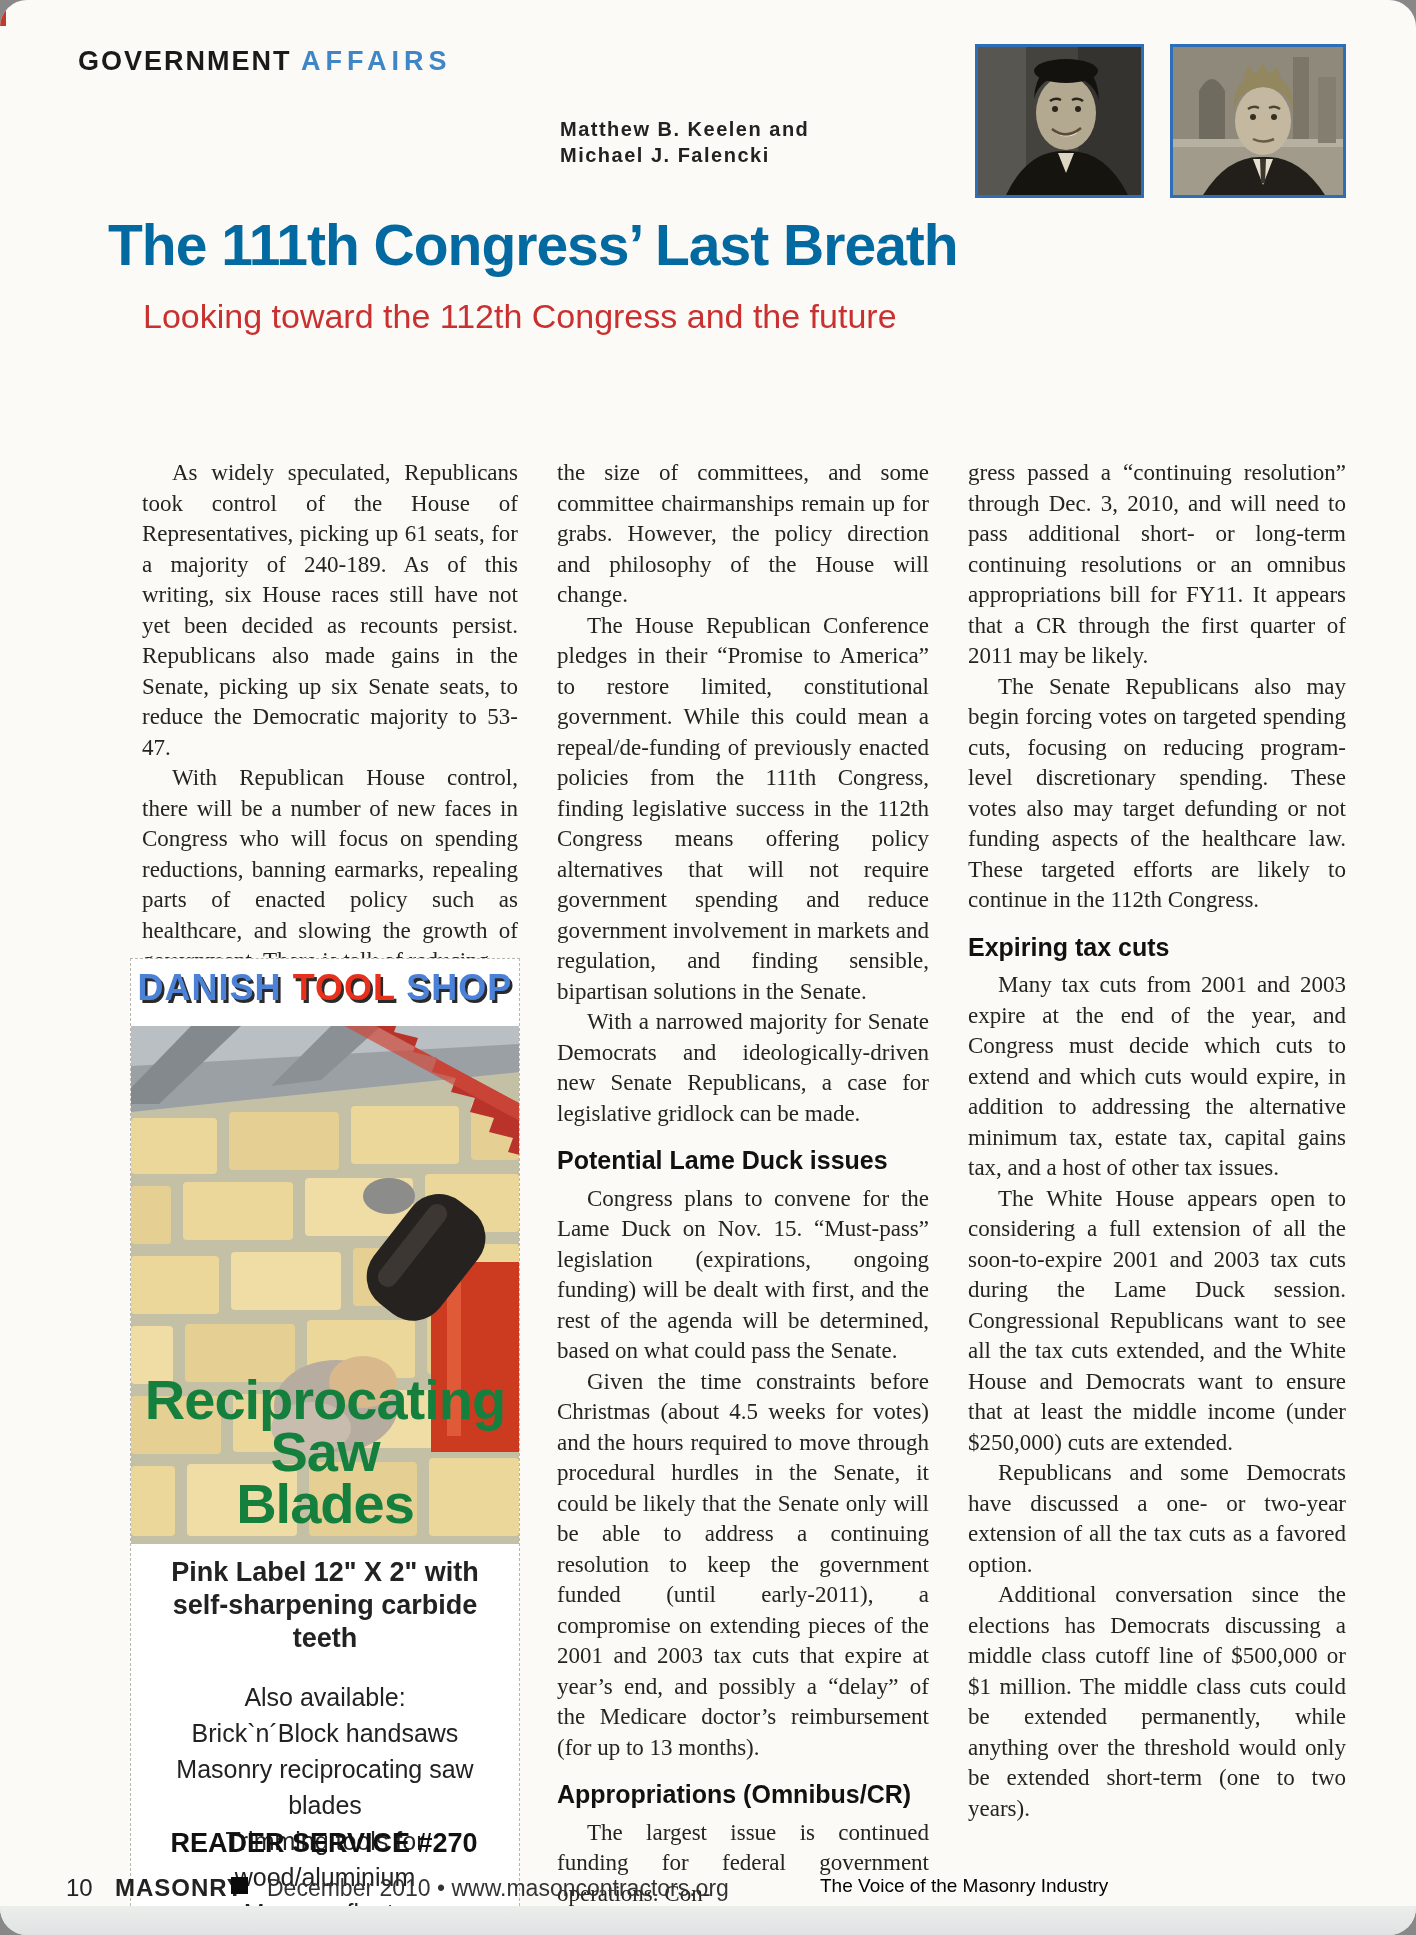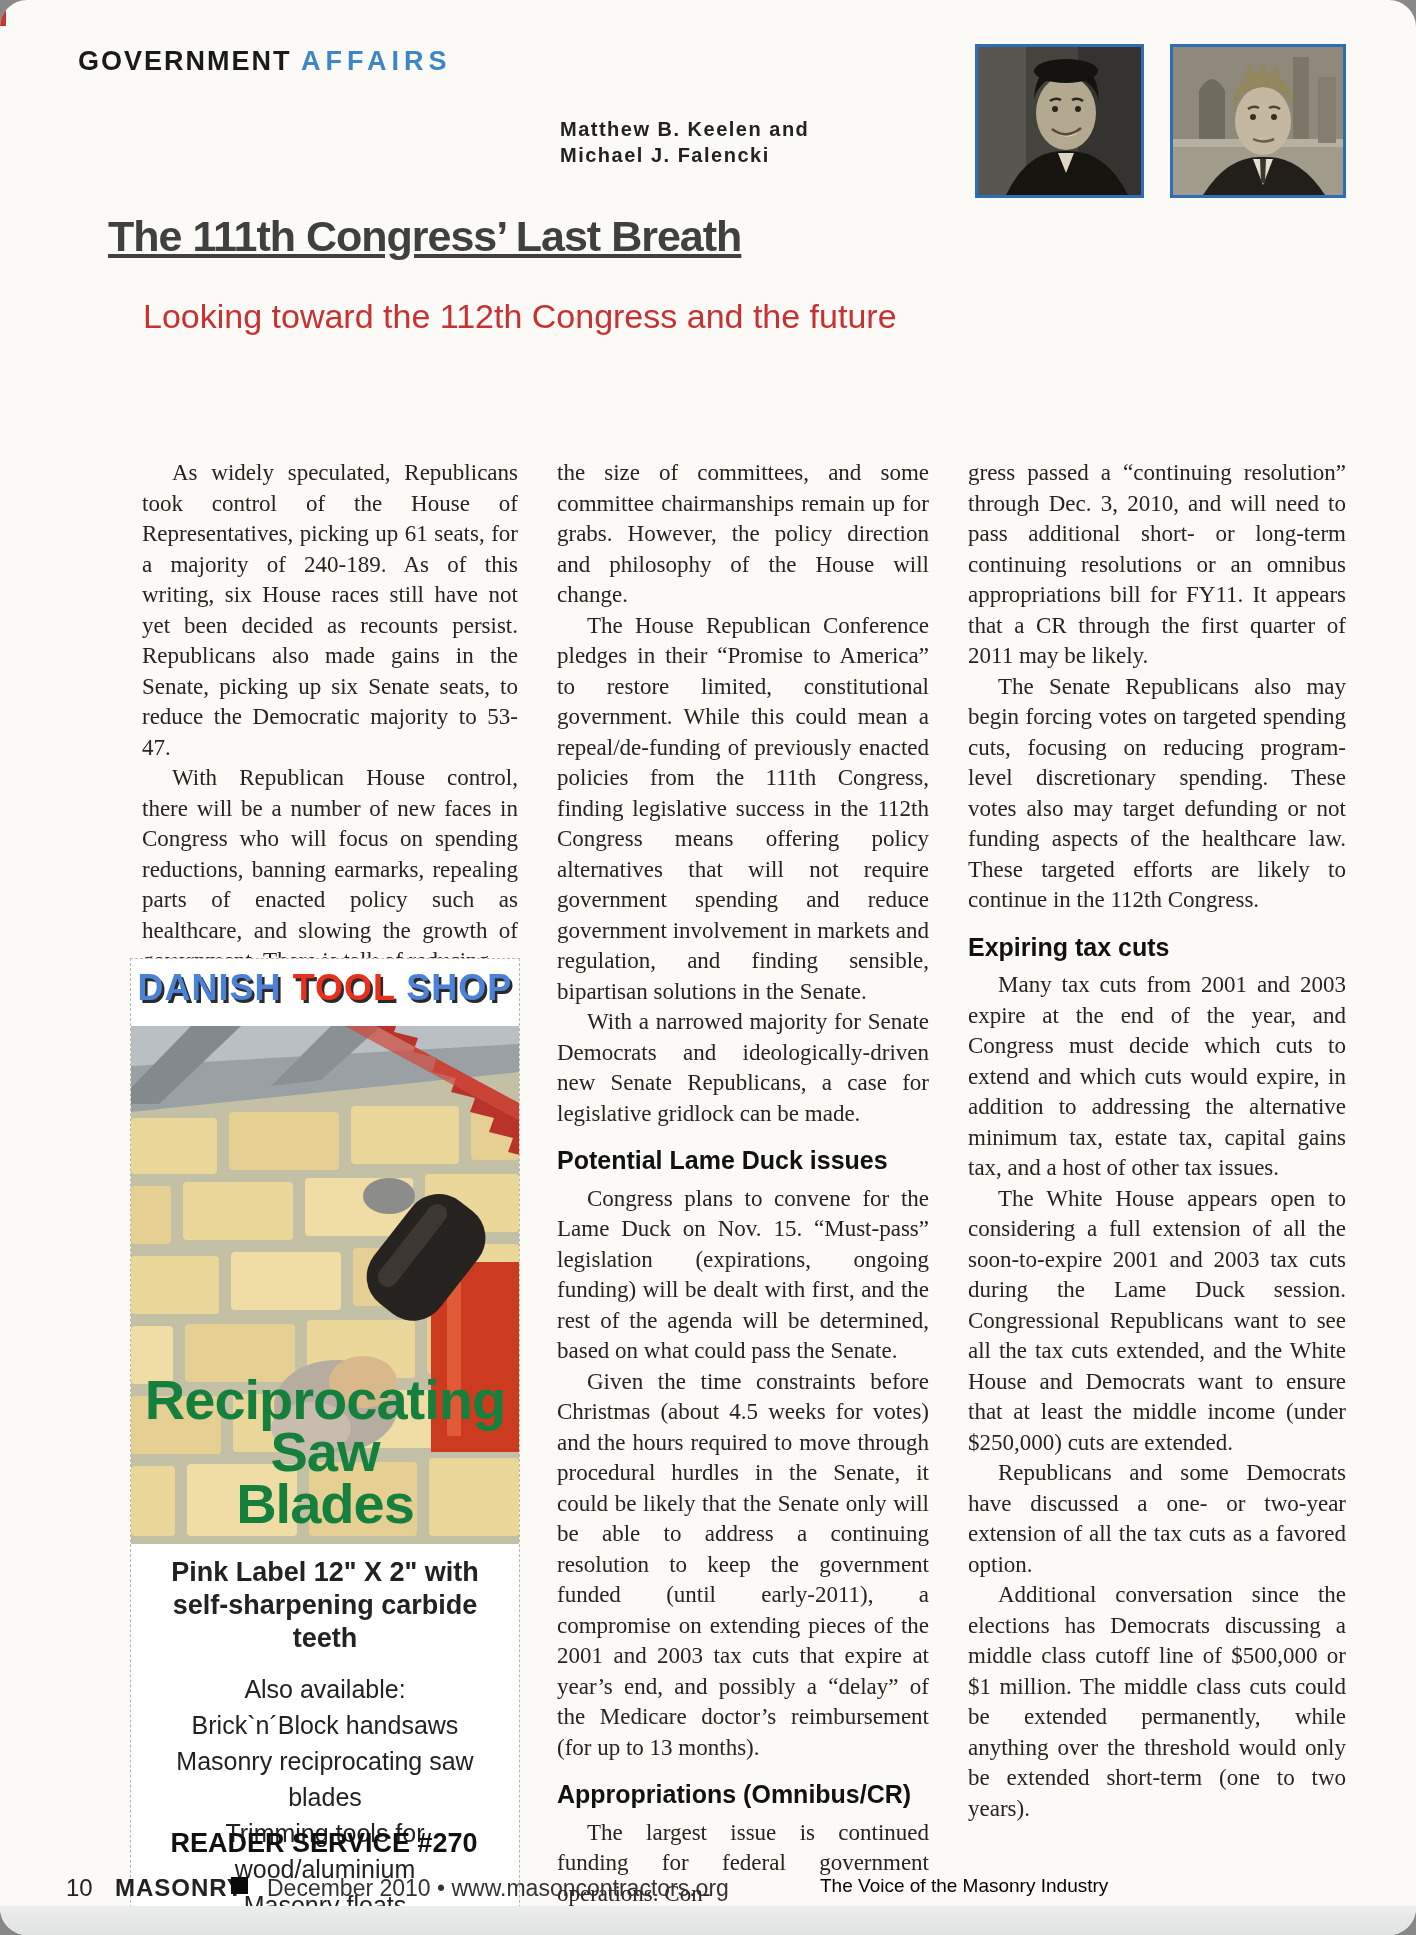--- a/index.html
+++ b/index.html
@@ -15,21 +15,21 @@
   .section-label{position:absolute;left:78px;top:46px;font-size:27px;font-weight:bold;letter-spacing:2px;}
   .section-label .blue{color:#3f86c6;letter-spacing:5px;font-weight:600;}
   .authors{position:absolute;left:560px;top:116px;width:405px;text-align:left;
     font-size:20px;font-weight:bold;line-height:26px;letter-spacing:1.5px;color:#222;}
   .photo{position:absolute;top:44px;height:148px;border:3px solid #2e6db8;box-sizing:content-box;background:#777;}
   .photo svg{display:block;}
   .photo1{left:975px;width:163px;}
   .photo2{left:1170px;width:170px;}
   
   .title{position:absolute;left:108px;top:212px;width:1200px;
-    font-size:43px;font-weight:bold;letter-spacing:-1px;color:#404040;text-decoration:underline;}
+    font-size:57px;font-weight:bold;letter-spacing:-1px;color:#0369a1;}
   .subtitle{position:absolute;left:143px;top:297px;font-size:34px;color:#c93030;}
   
   .col{position:absolute;top:458px;font-family:"Liberation Serif",serif;
     font-size:23px;line-height:30.5px;color:#26241f;text-align:justify;}
   .col p{margin:0;}
   .col p.ind{text-indent:30px;}
   .col h3{margin:16px 0 8px 0;font-family:"Liberation Sans",sans-serif;
     font-size:25px;font-weight:bold;color:#111;text-align:left;}
   .col1{left:142px;width:376px;}
   .col2{left:557px;width:372px;}
@@ -38,21 +38,21 @@
   .ad{position:absolute;left:130px;top:958px;width:388px;border:1px dashed #b9b6ad;background:#fff;}
   .ad-brand{padding:8px 0 17px 0;text-align:center;font-size:36px;font-weight:bold;
     letter-spacing:1px;color:#4b82d8;text-shadow:2.5px 2.5px 0 #2a2a2a;}
   .ad-brand .red{color:#e8301c;}
   .ad-photo{position:relative;width:100%;height:518px;overflow:hidden;}
   .ad-photo svg{display:block;}
   .ad-product{position:absolute;left:0;bottom:14px;width:100%;text-align:center;
     font-size:56px;line-height:52px;font-weight:bold;color:#15803d;letter-spacing:-1px;}
   .ad-info{padding:12px 6px 14px 6px;text-align:center;color:#222;}
   .ad-feature{font-size:27px;line-height:33px;font-weight:bold;}
-  .ad-also{margin-top:16px;font-size:25px;line-height:36px;}
+  .ad-also{margin-top:24px;font-size:25px;line-height:36px;}
   .ad-items{font-size:25px;line-height:36px;}
   .ad-site{margin-top:14px;font-size:31px;color:#4433bb;}
   .reader-service{position:absolute;left:130px;top:1828px;width:388px;text-align:center;
     font-size:27px;font-weight:bold;color:#111;}
   
   .footer{position:absolute;left:0;top:1874px;width:1416px;font-size:24px;color:#222;}
   .footer .pagenum{position:absolute;left:66px;top:0;font-weight:normal;}
   .footer .mag{position:absolute;left:115px;top:0;font-weight:bold;letter-spacing:1px;}
   .footer .sq{position:absolute;left:231px;top:3px;width:17px;height:17px;background:#0a0a0a;}
   .footer .issue{position:absolute;left:267px;top:1px;font-size:23px;color:#333;}

